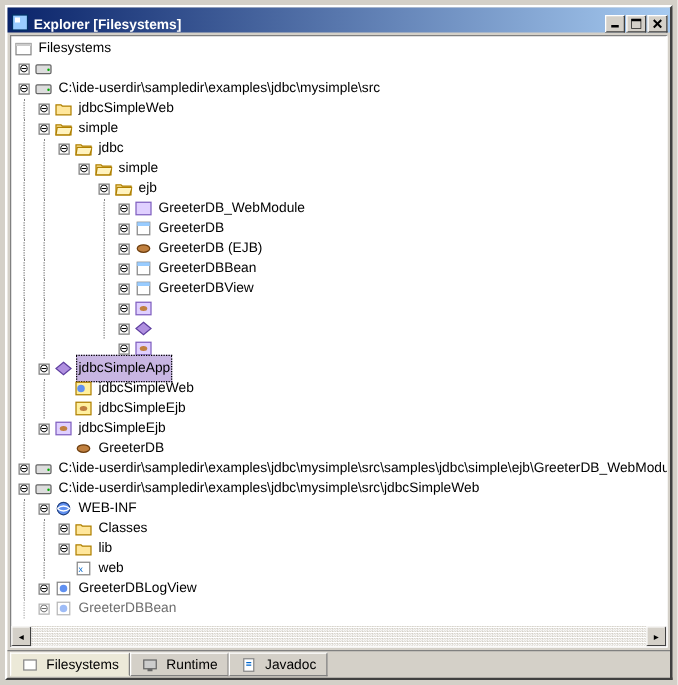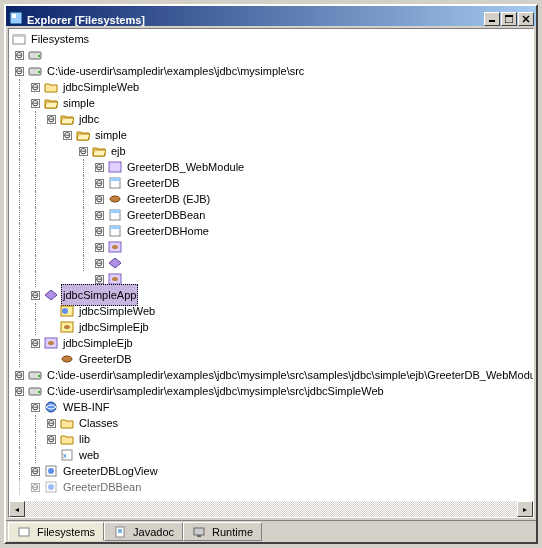--- a/index.html
+++ b/index.html
@@ -375,21 +375,21 @@
           <span class="indent-cell vline"></span>
         <span class="indent-cell">
             <span class="toggle">⊖</span>
           </span>
         <span class="icon">
             <svg width="14" height="12">
               <rect x="2" y="1" width="10" height="10" fill="#fff" stroke="#888"></rect>
               <rect x="2" y="1" width="10" height="3" fill="#9cf"></rect>
             </svg>
           </span>
-        <span class="label">GreeterDBHome</span>
+        <span class="label">GreeterDBView</span>
       </div>
       <div class="row">
         <span class="indent-cell vline"></span>
           <span class="indent-cell vline"></span>
           <span class="indent-cell"></span>
           <span class="indent-cell"></span>
           <span class="indent-cell vline"></span>
         <span class="indent-cell">
             <span class="toggle">⊖</span>
           </span>
@@ -613,30 +613,30 @@
       <span class="icon" style="width:14px;height:14px">
           <svg width="12" height="12">
             <rect x="1" y="2" width="10" height="8" fill="#fff" stroke="#888"></rect>
           </svg>
         </span>
       <span>Filesystems</span>
     </div>
     <div class="tab">
       <span class="icon" style="width:14px;height:14px">
           <svg width="12" height="12">
+            <rect x="1" y="2" width="10" height="7" fill="#ccc" stroke="#666"></rect>
+            <rect x="4" y="9" width="4" height="2" fill="#666"></rect>
+          </svg>
+        </span>
+      <span>Runtime</span>
+    </div>
+    <div class="tab">
+      <span class="icon" style="width:14px;height:14px">
+          <svg width="12" height="12">
             <rect x="2" y="1" width="8" height="10" fill="#fff" stroke="#888"></rect>
             <line x1="4" y1="4" x2="8" y2="4" stroke="#06c"></line>
             <line x1="4" y1="6" x2="8" y2="6" stroke="#06c"></line>
           </svg>
         </span>
       <span>Javadoc</span>
     </div>
-    <div class="tab">
-      <span class="icon" style="width:14px;height:14px">
-          <svg width="12" height="12">
-            <rect x="1" y="2" width="10" height="7" fill="#ccc" stroke="#666"></rect>
-            <rect x="4" y="9" width="4" height="2" fill="#666"></rect>
-          </svg>
-        </span>
-      <span>Runtime</span>
-    </div>
   </div>
 </div>
 
 </body></html>

